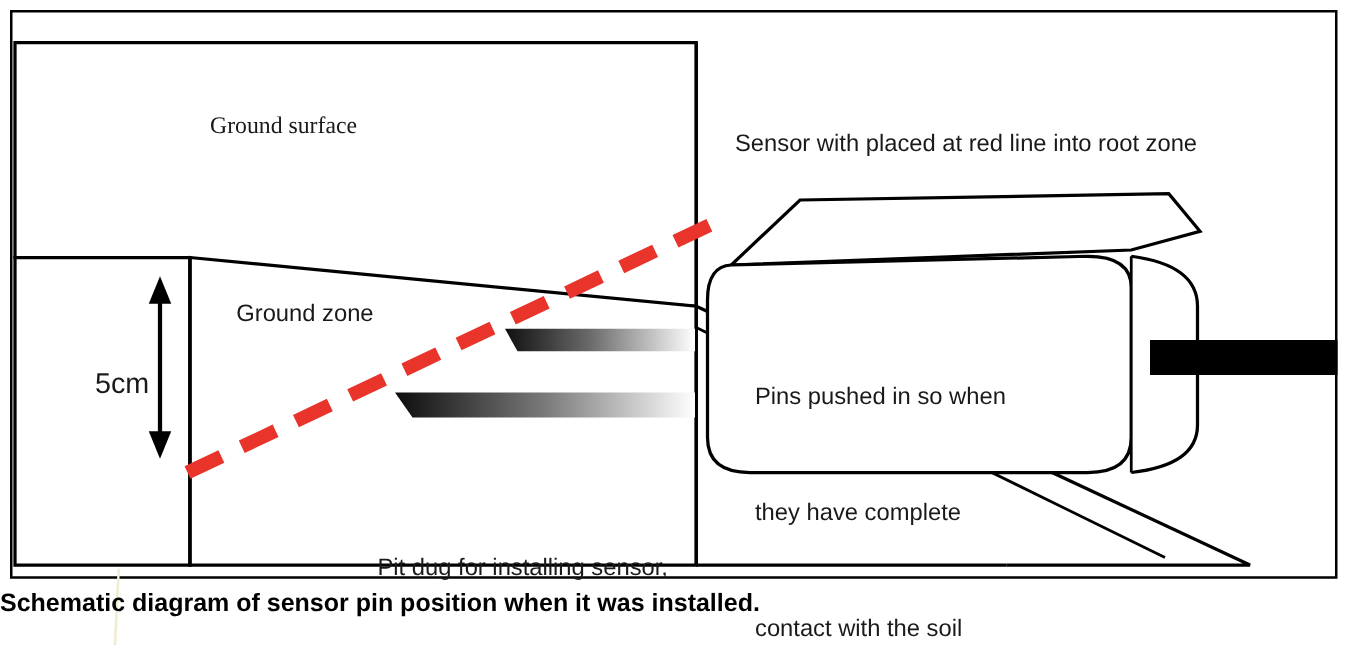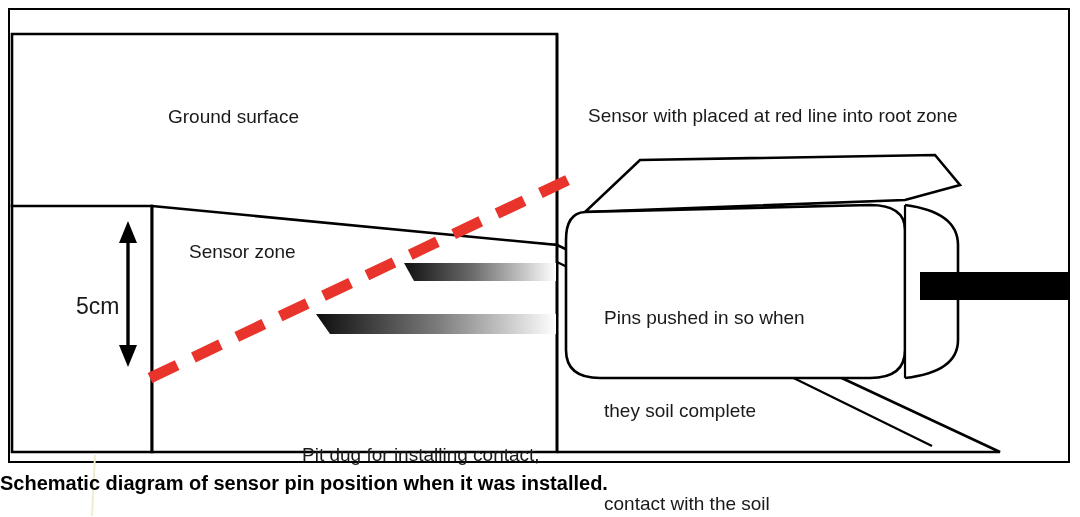--- a/index.html
+++ b/index.html
@@ -34,21 +34,21 @@
     width: 1080px;
     height: 517px;
   }
   .lbl {
     position: absolute;
     color: #1a1a1a;
     font-size: 19px;
     line-height: 25px;
     white-space: pre;
   }
-  #label-ground-surface { left: 168px; top: 104px; }
+  #label-ground-surface { left: 168px; top: 88px; font-family: Liberation Serif, serif; }
   #label-rooted-zone { left: 189px; top: 239px; }
   #label-depth { left: 76px; top: 294px; font-size: 23px; }
   #label-pit {
     left: 302px;
     top: 385px;
     line-height: 28px;
   }
   #label-sensor-pins { left: 588px; top: 103px; }
   #label-pins-pushed {
     left: 604px;
@@ -129,30 +129,30 @@
     </g>
 
     <g>
       <rect x="920" y="272" width="150" height="28" fill="#000000"></rect>
     </g>
 
     <line x1="95" y1="455" x2="92" y2="516" stroke="#efeccf" stroke-width="2"></line>
   </svg>
 
   <div class="lbl" id="label-ground-surface">Ground surface</div>
-  <div class="lbl" id="label-rooted-zone">Sensor zone</div>
+  <div class="lbl" id="label-rooted-zone">Ground zone</div>
   <div class="lbl" id="label-depth">5cm</div>
 
   <div class="lbl" id="label-pit">
-    <div>Pit dug for installing contact,</div>
+    <div>Pit dug for installing sensor,</div>
     
   </div>
 
   <div class="lbl" id="label-sensor-pins">Sensor with placed at red line into root zone</div>
 
   <div class="lbl" id="label-pins-pushed">
     <div>Pins pushed in so when</div>
-    <div>they soil complete</div>
+    <div>they have complete</div>
     <div>contact with the soil</div>
   </div>
 
   <div id="caption">Schematic diagram of sensor pin position when it was installed.</div>
 </div>
 
 </body></html>

